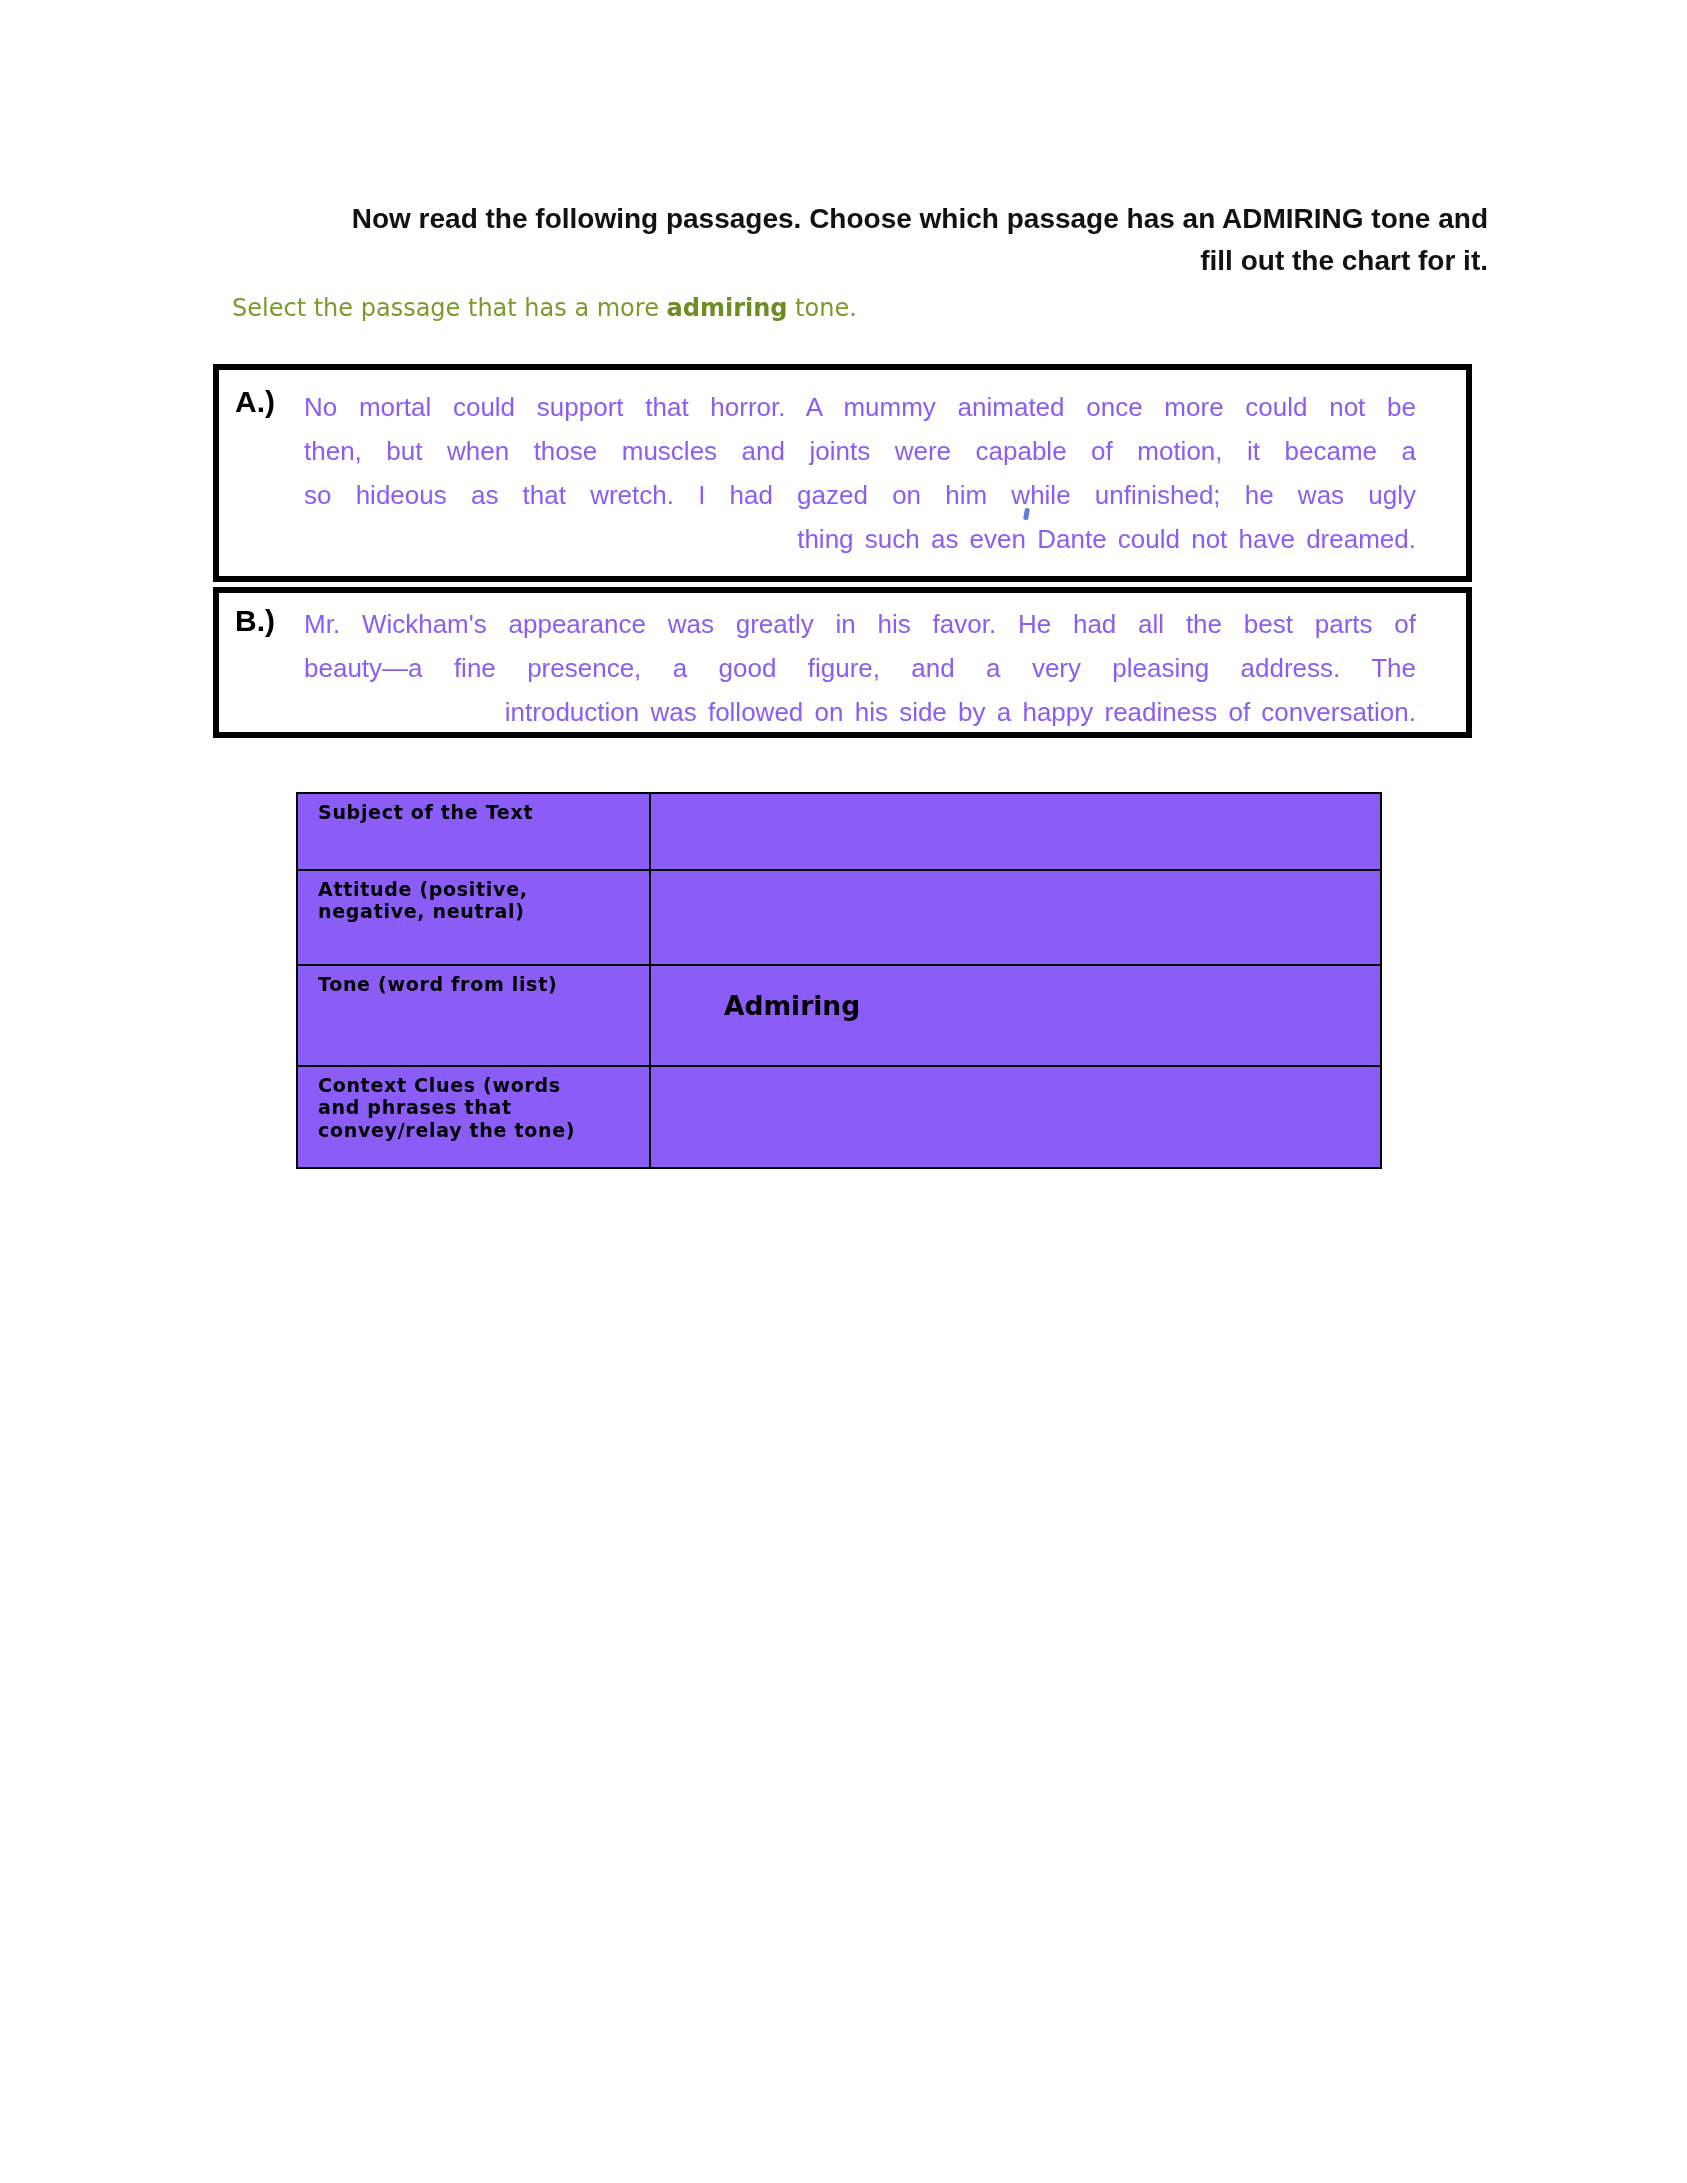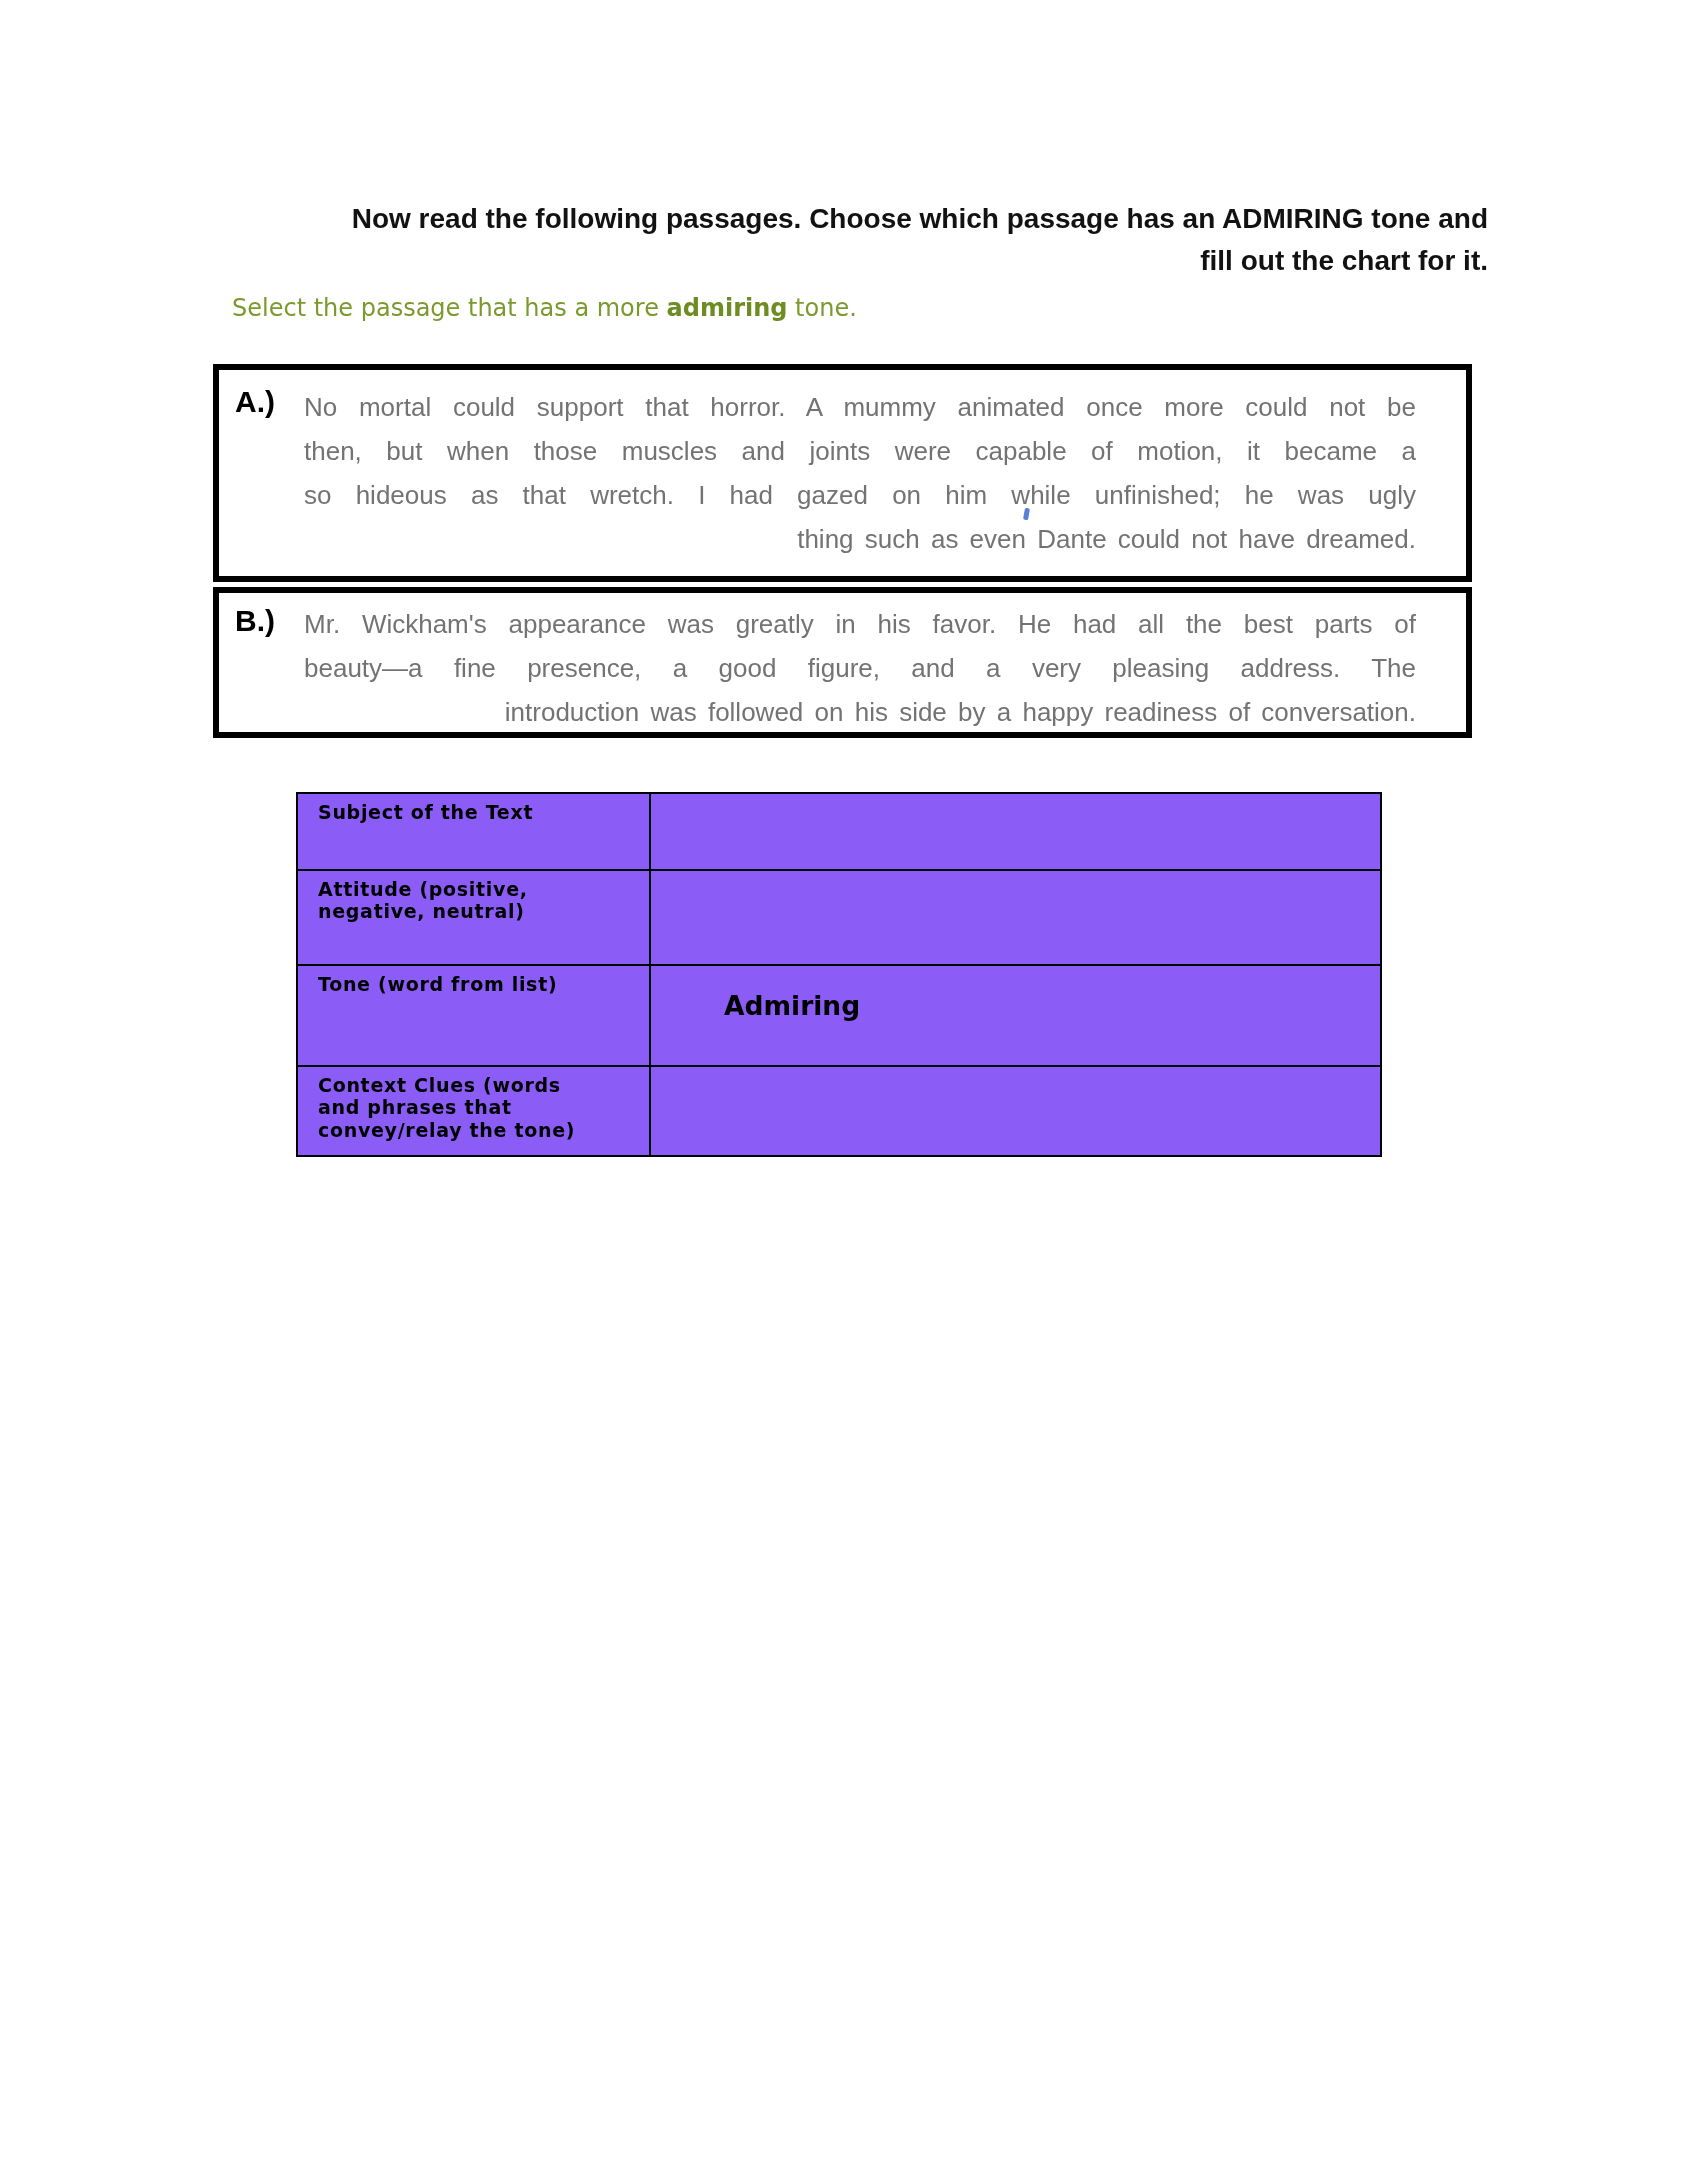--- a/index.html
+++ b/index.html
@@ -62,21 +62,21 @@
     color: #000000;
   }
   .pbox-a .plabel { top: 14.6px; }
   .pbox-b .plabel { top: 10.6px; }
 
   .plines {
     margin-left: 85px;
     margin-right: 50px;
     font-size: 26px;
     line-height: 44px;
-    color: #737373;
+    color: #8b5cf6;
   }
   .pbox-a .plines { padding-top: 14.6px; }
   .pbox-b .plines { padding-top: 9.3px; }
 
   .jline {                    
     text-align: justify;
     text-align-last: justify;
   }
   .lline {                    
     text-align: right;
@@ -118,21 +118,21 @@
     letter-spacing: 0.7px;
     color: #000000;
     padding: 6.6px 5.3px 0 20px;
   }
   td.val {
     padding: 0;
   }
   .row-subject   { height: 77px; }
   .row-attitude  { height: 95px; }
   .row-tone      { height: 101px; }
-  .row-context   { height: 90px; }
+  .row-context   { height: 102px; }
 
   .tone-answer {
     padding-top: 24px;
     padding-left: 73px;
     font-family: "DejaVu Sans", "Liberation Sans", sans-serif;
     font-weight: 700;
     font-size: 26.5px;
     color: #000000;
   }
 </style>

